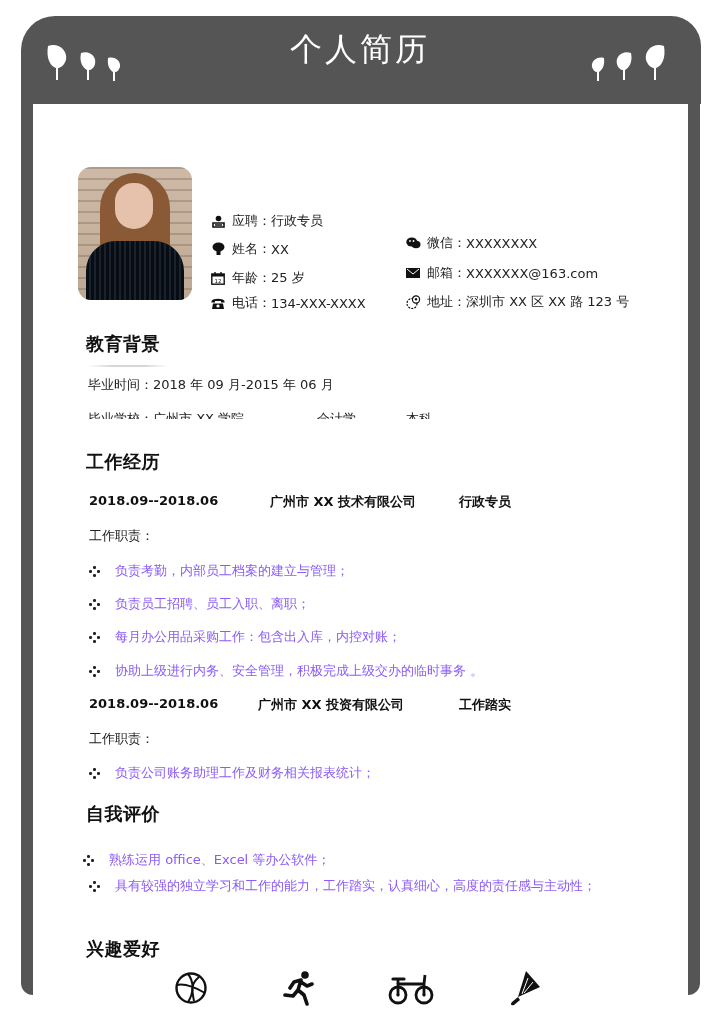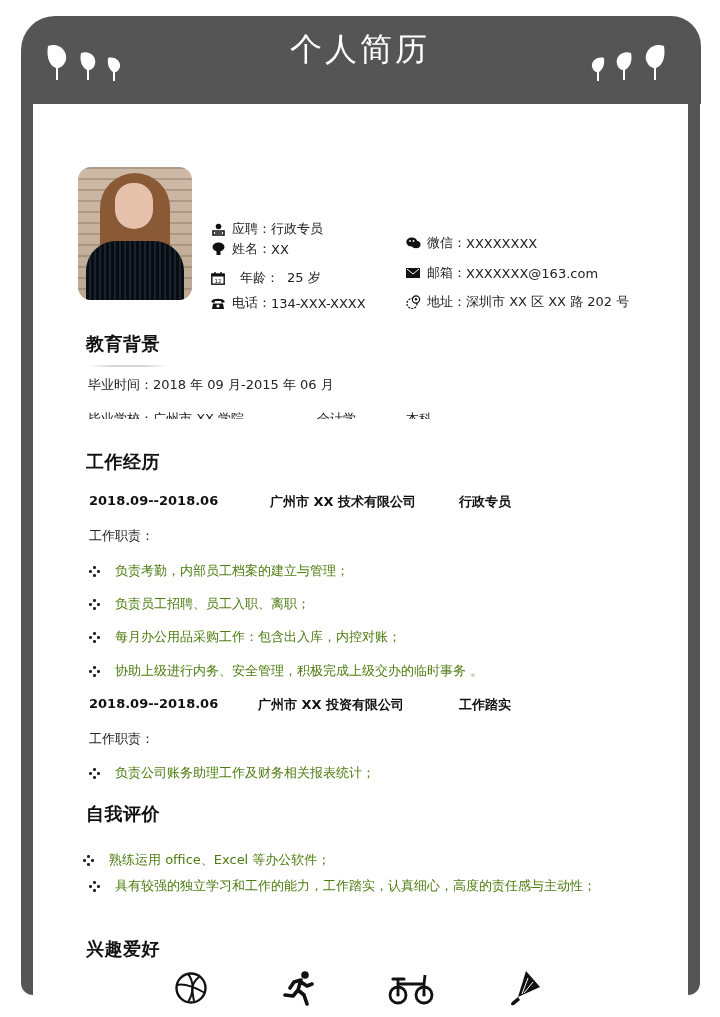--- a/index.html
+++ b/index.html
@@ -50,21 +50,21 @@
 
   .section-title { position: absolute; font-size: 18px; font-weight: bold; color: #111; letter-spacing: 0.5px; }
   .underline { position: absolute; left: 88px; top: 365px; width: 80px; height: 2px;
     background: linear-gradient(90deg, rgba(200,200,200,0), #d6d6d6 30%, #d6d6d6 70%, rgba(200,200,200,0)); }
 
   .text { position: absolute; font-size: 13px; color: #222; white-space: nowrap; }
   .bold { font-weight: bold; color: #111; }
   .clip { position: absolute; left: 88px; top: 410px; width: 380px; height: 9px; overflow: hidden; }
   .clip .row { position: absolute; top: 0; left: 0; width: 380px; font-size: 13px; color: #222; white-space: nowrap; }
 
-  .bullet { position: absolute; display: flex; align-items: center; font-size: 13px; color: #4d7c0f; white-space: nowrap; }
+  .bullet { position: absolute; display: flex; align-items: center; font-size: 13px; color: #8b5cf6; white-space: nowrap; }
   .bullet .mark { width: 10px; height: 10px; margin-right: 16px; position: relative; }
   .bullet .mark i { position: absolute; width: 2.5px; height: 2.5px; background: #222; border-radius: 50%; }
 
   .hobby { position: absolute; top: 968px; width: 40px; height: 40px; display: flex; align-items: center; justify-content: center; }
 </style>
 </head>
 <body>
 
 <div class="frame-top"></div>
 <div class="frame-left"></div>
@@ -96,41 +96,41 @@
   </svg>
 </div>
 
 <div class="photo">
   <div class="slats"></div>
   <div class="hair"></div>
   <div class="face"></div>
   <div class="shirt"></div>
 </div>
 
-<div class="info-item" style="left:210px; top:212px;margin-top:8px;">
+<div class="info-item" style="left:210px; top:212px;">
   <span class="ic">
     <svg width="13" height="13" viewBox="0 0 13 13">
         <circle cx="6.5" cy="3.5" r="2.8" fill="#111"></circle>
         <path d="M1 12 L1 8 L12 8 L12 12 Z M3 10 L10 10" stroke="#111" stroke-width="1.6" fill="none"></path>
       </svg>
   </span>
   <span>应聘：</span>
     <span>行政专员</span>
 </div>
 <div class="info-item" style="left:210px; top:240px;">
   <span class="ic">
     <svg width="13" height="14" viewBox="0 0 13 14">
         <ellipse cx="6.5" cy="5" rx="6" ry="4.5" fill="#111"></ellipse>
         <rect x="4.5" y="9" width="4" height="4" fill="#111"></rect>
       </svg>
   </span>
   <span>姓名：</span>
     <span>XX</span>
 </div>
-<div class="info-item" style="left:210px; top:269px;gap:8px;">
+<div class="info-item" style="left:210px; top:269px;">
   <span class="ic">
     <svg width="14" height="13" viewBox="0 0 14 13">
         <rect x="0.8" y="2" width="12.4" height="10.2" fill="none" stroke="#111" stroke-width="1.4"></rect>
         <rect x="0.8" y="2" width="12.4" height="2.5" fill="#111"></rect>
         <line x1="4" y1="0" x2="4" y2="3" stroke="#111" stroke-width="1.4"></line>
         <line x1="10" y1="0" x2="10" y2="3" stroke="#111" stroke-width="1.4"></line>
         <text x="7" y="11" font-size="5.5" text-anchor="middle" fill="#111" font-family="DejaVu Sans, sans-serif">12</text>
       </svg>
   </span>
   <span>年龄：</span>
@@ -172,21 +172,21 @@
 </div>
 <div class="info-item" style="left:405px; top:293px;">
   <span class="ic">
     <svg width="15" height="15" viewBox="0 0 15 15">
         <circle cx="6" cy="8.5" r="5" fill="none" stroke="#111" stroke-width="1.2" stroke-dasharray="2 1.2"></circle>
         <circle cx="10" cy="4.5" r="3.6" fill="#fff" stroke="#111" stroke-width="1.2"></circle>
         <circle cx="10" cy="4.3" r="1.2" fill="#111"></circle>
       </svg>
   </span>
   <span>地址：</span>
-    <span>深圳市 XX 区 XX 路 202 号</span>
+    <span>深圳市 XX 区 XX 路 123 号</span>
 </div>
 
 <div class="section-title" style="left:86px; top:332px;">教育背景</div>
 <div class="underline"></div>
 <div class="text" style="left:88px; top:376px;">毕业时间：2018 年 09 月-2015 年 06 月</div>
 <div class="clip">
   <div class="row">
     <span style="position:absolute; left:0;">毕业学校：广州市 XX 学院</span>
     <span style="position:absolute; left:229px;">会计学</span>
     <span style="position:absolute; left:318px;">本科</span>

